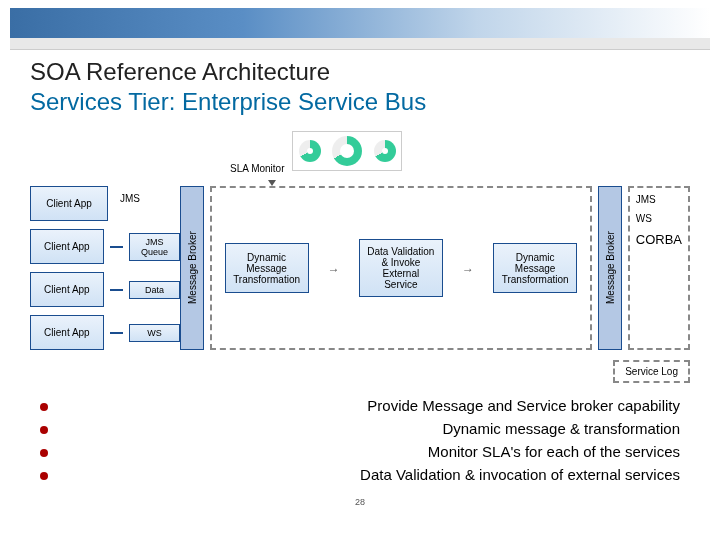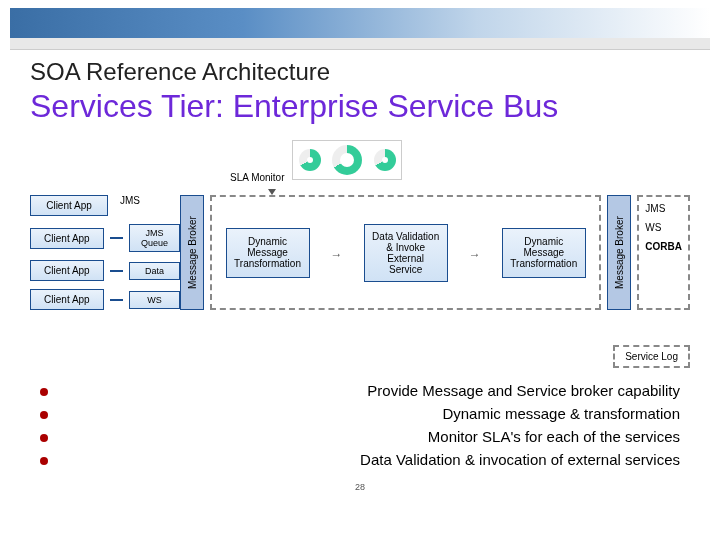--- a/index.html
+++ b/index.html
@@ -1,41 +1,41 @@
 <!DOCTYPE html>
 <html><head>
 <meta charset="utf-8">
 <style>
   * { box-sizing: border-box; margin: 0; padding: 0; }
   body { width: 720px; height: 540px; font-family: Arial, sans-serif; background: #fff; position: relative; }
   .banner { height: 30px; background: linear-gradient(90deg, #3a6ea5, #5a8ec5, #c0d5ea, #fff); margin: 8px 10px 0; }
   .grey-strip { height: 12px; background: #e8e8e8; margin: 0 10px; border-bottom: 1px solid #ccc; }
   .title { margin: 8px 30px 2px; font-size: 24px; font-weight: 400; color: #222; }
-  .subtitle { margin: 0 30px 12px; font-size: 32px; font-weight: 400; color: #6d28d9; }
+  .subtitle { margin: 0 30px 12px; font-size: 24px; font-weight: 400; color: #0369a1; }
   .diagram-wrap { margin: 4px 30px 10px; position: relative; }
   .sla-row { display:flex; align-items:center; gap:8px; margin: 0 0 6px 200px; }
   .sla-label { font-size: 10px; margin-top: 35px; }
   .sla-chart { width: 110px; height: 40px; border:1px solid #ccc; background:#fff; position:relative; display:flex; align-items:center; justify-content:space-around; }
   .gauge { width:30px; height:30px; border-radius:50%; background: conic-gradient(#3c9 0 240deg, #eee 240deg 360deg); position:relative; }
   .gauge::after{content:'';position:absolute;inset:8px;border-radius:50%;background:#fff;}
   .gauge.small{width:22px;height:22px;}
   .main-area { display:flex; gap:0; align-items:stretch; }
   .left-col { display:flex; flex-direction:column; gap:8px; width:150px; }
   .client-row { display:flex; align-items:center; gap:6px; }
-  .client-box { border:1px solid #1a4d8f; background:linear-gradient(#eaf2fb,#d0e2f5); font-size:10px; padding:4px 6px; width:78px; text-align:center; }
+  .client-box { border:1px solid #1a4d8f; background:linear-gradient(#eaf2fb,#d0e2f5); font-size:10px; padding:11px 6px; width:78px; text-align:center; }
   .small-box { border:1px solid #1a4d8f; background:linear-gradient(#eaf2fb,#d0e2f5); font-size:9px; padding:3px 4px; width:54px; text-align:center; }
   .conn { width:14px; height:2px; background:#1a4d8f; }
   .jms-label { font-size:10px; margin-left:84px; }
   .mb-col { width:24px; background:#b4c8e4; border:1px solid #1a4d8f; display:flex; align-items:center; justify-content:center; writing-mode:vertical-rl; transform:rotate(180deg); font-size:10px; color:#000; }
   .core-box { flex:1; border:2px dashed #888; margin:0 6px; display:flex; align-items:center; justify-content:space-around; padding:6px; gap:6px; }
   .stage { border:1px solid #1a4d8f; background:linear-gradient(#eaf2fb,#d0e2f5); font-size:10px; padding:6px; width:84px; text-align:center; min-height:50px; display:flex; align-items:center; justify-content:center; }
   .out-dash { border:2px dashed #888; padding:6px; display:flex; flex-direction:column; gap:8px; margin-left:6px; }
   .arrow { font-size:12px; color:#555; align-self:center; }
   .svc-log-row { display:flex; justify-content:flex-end; margin:4px 30px 0 0; }
-  .svc-log { border:2px dashed #888; font-size:10px; padding:4px 10px;margin-top:25px; }
+  .svc-log { border:2px dashed #888; font-size:10px; padding:4px 10px; }
   .bullets { margin: 14px 40px; font-size:15px; list-style:none; }
   .bullets li { margin: 6px 0; padding-left:18px; position:relative;text-align:right; }
   .bullets li::before { content:''; position:absolute; left:0; top:6px; width:8px; height:8px; border-radius:50%; background:#a00; }
   .pagenum { text-align:center; font-size:9px; color:#555; margin-top:6px; }
   .sla-down { width:0;height:0;border-left:4px solid transparent;border-right:4px solid transparent;border-top:6px solid #555;margin:2px auto 0 238px;}
 </style>
 </head>
 <body>
 
 <div class="banner"></div>
@@ -90,21 +90,21 @@
       <div class="stage">Dynamic Message Transformation</div>
     </div>
 
     <div class="mb-col">
         <span>Message Broker</span>
       </div>
 
     <div class="out-dash">
       <div style="font-size:10px;">JMS</div>
       <div style="font-size:10px;">WS</div>
-      <div style="font-size:10px;font-weight:bold;">CORBA</div>
+      <div style="font-size:13px;">CORBA</div>
     </div>
   </div>
 </div>
 
 <div class="svc-log-row">
   <div class="svc-log">Service Log</div>
 </div>
 
 <ul class="bullets">
   <li>Provide Message and Service broker capability</li>

